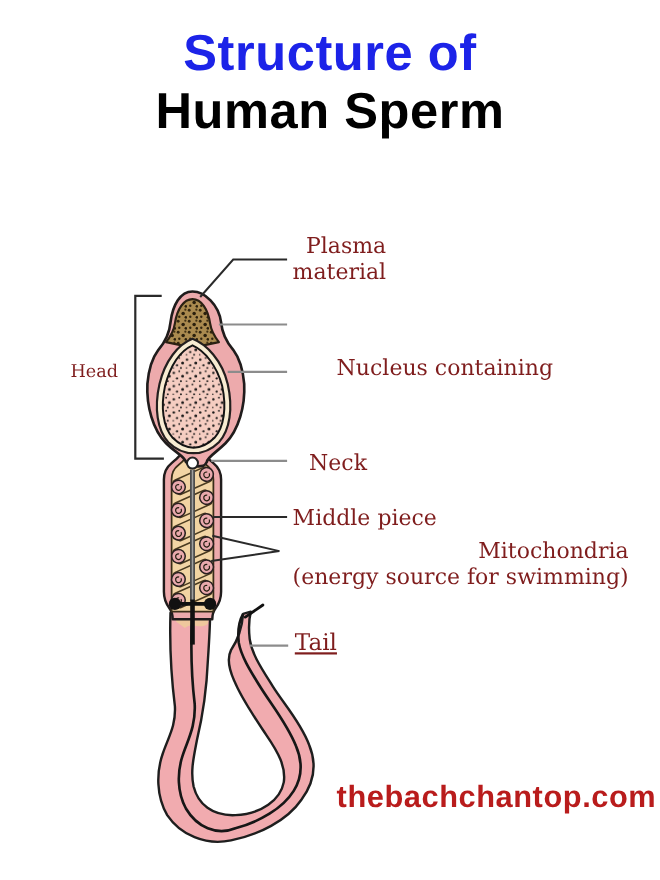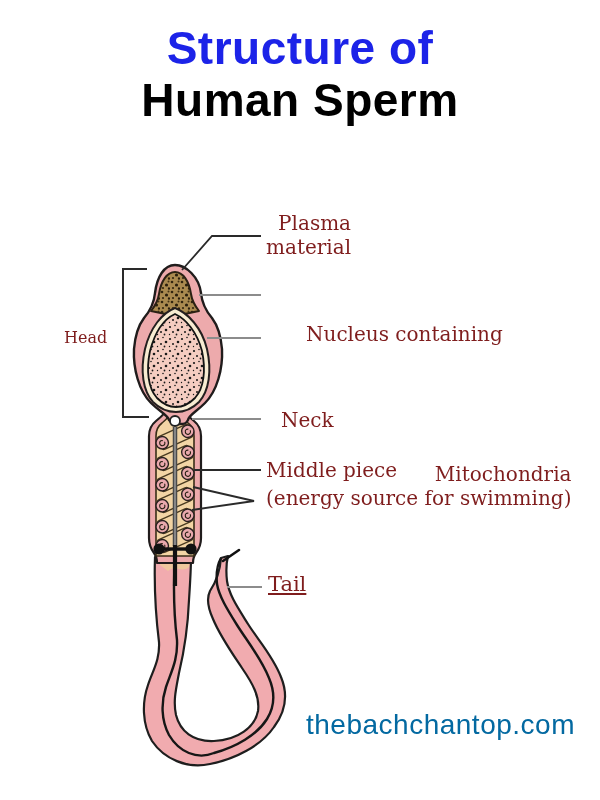--- a/index.html
+++ b/index.html
@@ -19,27 +19,27 @@
   .label{
     position:absolute;color:#7f1d1d;font-size:20px;line-height:24px;
     font-family:"DejaVu Serif", serif;white-space:nowrap;text-align:right;
   }
   .label span{display:block;}
   .lbl-plasma{left:266px;top:211px;}
   .lbl-acrosome{left:266px;top:283px;}
   .lbl-nucleus{left:260px;top:322px;margin-left:46px;}
   .lbl-neck{left:281px;top:408px;}
   .lbl-middle{left:266px;top:458px;}
-  .lbl-mito{left:266px;top:462px;}
+  .lbl-mito{left:266px;top:488px;}
   .lbl-tail{left:268px;top:572px;font-size:21px;text-decoration:underline;}
   .lbl-head{left:64px;top:326px;font-size:16px;}
   .watermark{
     position:absolute;left:306px;top:709px;
-    font-family:"Liberation Sans", sans-serif;font-weight:normal;
-    font-size:28px;color:#0369a1;letter-spacing:0.5px;
+    font-family:"Liberation Sans", sans-serif;font-weight:bold;
+    font-size:28px;color:#b91c1c;letter-spacing:0.5px;
   }
 </style>
 </head>
 <body>
 
 <div class="page">
 
   <div class="title">
     <span class="t1">Structure of</span>
     <span class="t2">Human Sperm</span>

